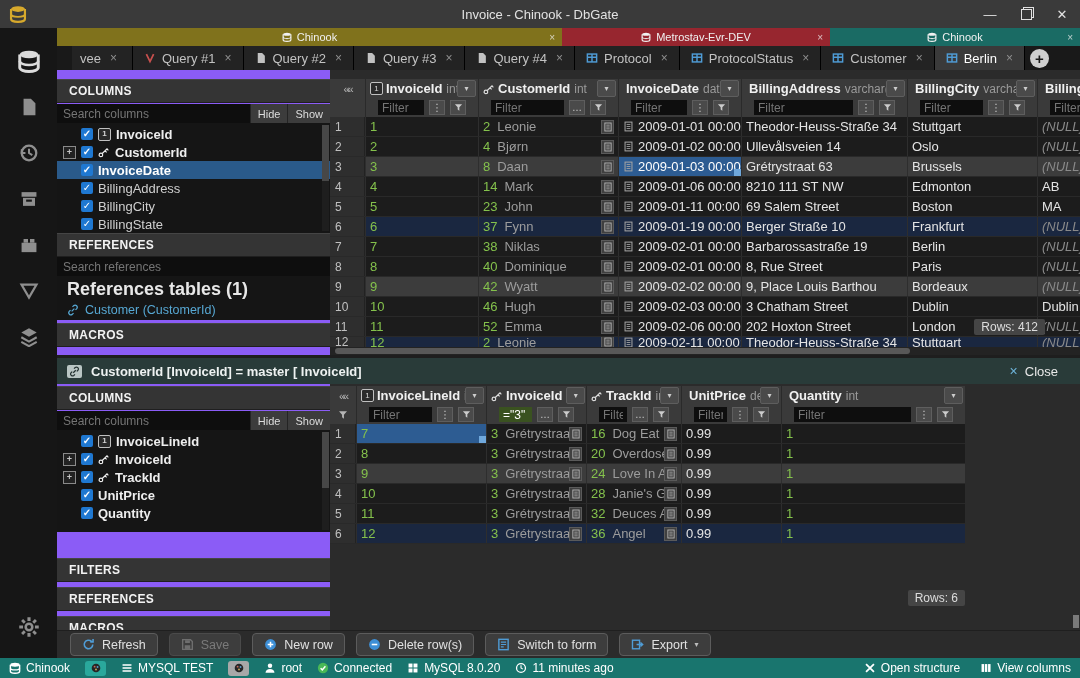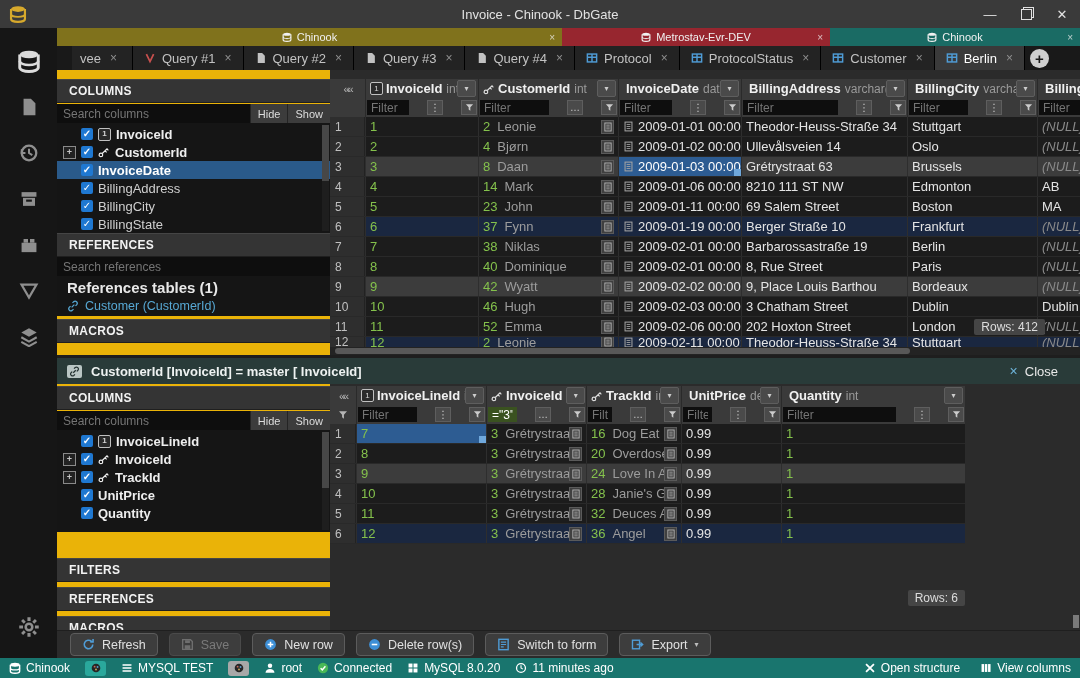--- a/index.html
+++ b/index.html
@@ -23,21 +23,21 @@
   .tab.active{background:#3a3a3a;color:#fff;}
   .tab .tx{color:#8f8f8f;font-size:12px;margin-left:3px;}
   .tab.clipped{width:44px;padding:0 8px;overflow:hidden;margin-left:15px;}
   .add-tab{align-self:center;margin-left:5px;width:19px;height:19px;border-radius:50%;background:#cfcfcf;color:#1a1a1a;display:flex;align-items:center;justify-content:center;font-size:15px;font-weight:bold;line-height:1;}
   
   .iconbar{position:absolute;top:28px;left:0;width:57px;bottom:20px;background:#161616;display:flex;flex-direction:column;align-items:center;padding-top:10px;box-sizing:border-box;z-index:7;}
   .side-ic{height:46px;width:100%;display:flex;align-items:center;justify-content:center;color:#8f8f8f;}
   .side-ic.active{color:#dcdcdc;}
   .side-ic.bottom{margin-top:auto;margin-bottom:8px;}
   
-  .content{position:absolute;top:70px;left:57px;right:0;bottom:48px;background:#eab308;}
+  .content{position:absolute;top:70px;left:57px;right:0;bottom:48px;background:#8b5cf6;}
   .panelTL{position:absolute;top:0;left:0;width:273px;height:285px;overflow:hidden;}
   .panelBL{position:absolute;top:314px;left:0;width:273px;height:246px;overflow:hidden;}
   .gridT{position:absolute;top:0;left:273px;right:0;height:285px;overflow:hidden;padding-top:9px;box-sizing:border-box;background:#2b2b2b;}
   .gridB{position:absolute;top:314px;left:273px;right:0;height:246px;overflow:hidden;padding-top:2px;box-sizing:border-box;background:#2b2b2b;}
   .detailbar{position:absolute;top:285px;left:0;right:0;height:29px;background:#293b39;border-top:3px solid #1e1e1e;box-sizing:border-box;display:flex;align-items:center;padding:0 10px;gap:9px;}
   .linkbox{width:15px;height:13px;background:#b9c6c4;border-radius:2px;display:flex;align-items:center;justify-content:center;color:#22302f;}
   .dtext{font-weight:bold;font-size:13px;color:#eef2f1;white-space:nowrap;}
   .close-detail{margin-left:auto;display:flex;align-items:center;gap:7px;font-size:13px;color:#e8e8e8;margin-right:12px;}
   .close-detail .cx{color:#6db3d8;font-size:14px;}
   
@@ -51,33 +51,33 @@
   .citem{height:18px;display:flex;align-items:center;font-size:13px;color:#cfcfcf;padding-left:6px;gap:5px;white-space:nowrap;}
   .citem.bold{font-weight:bold;color:#eee;}
   .citem.selected{background:#2a5a8a;color:#fff;}
   .expslot{width:13px;display:flex;align-items:center;justify-content:center;flex:none;}
   .exp{width:11px;height:11px;border:1px solid #8a8a8a;color:#c5c5c5;font-size:9px;display:flex;align-items:center;justify-content:center;line-height:1;background:#222;}
   .checkbox{width:12px;height:12px;background:#1f78d1;border-radius:2px;color:#fff;font-size:10px;display:flex;align-items:center;justify-content:center;line-height:1;flex:none;}
   .pkic{width:11px;height:11px;border:1px solid #c0c0c0;border-radius:2px;font-size:8px;color:#d5d5d5;display:flex;align-items:center;justify-content:center;line-height:1;flex:none;background:#2a2a2a;}
   .vscroll{position:absolute;right:1px;top:2px;bottom:2px;width:7px;background:#1e1e1e;}
   .vthumb{width:100%;height:56px;background:#474747;}
   .refbody{background:#151515;}
-  .reflabel{font-weight:bold;font-size:15px;color:#e8e8e8;padding:3px 10px 1px;}
+  .reflabel{font-weight:bold;font-size:18px;color:#e8e8e8;padding:3px 10px 1px;}
   .reflink{display:flex;align-items:center;gap:6px;color:#57a8d4;font-size:12.5px;padding:2px 10px 3px;}
   .gap26{height:26px;} .gap5{height:5px;}
   
   .gwrap{position:relative;}
   .ghead,.gfilter{display:flex;height:19px;background:#3a3a3a;}
   .gh-corner{display:flex;align-items:center;justify-content:center;color:#b5b5b5;font-size:11px;letter-spacing:-2px;flex:none;}
   .gh-cell{display:flex;align-items:center;border-left:1px solid #2a2a2a;padding-left:4px;box-sizing:border-box;flex:none;overflow:hidden;}
   .gh-name{font-weight:bold;color:#f0f0f0;margin:0 4px 0 3px;font-size:13px;white-space:nowrap;}
   .gh-type{color:#9a9a9a;font-size:12px;white-space:nowrap;overflow:hidden;flex:1;}
   .gh-chev{width:17px;height:15px;background:#4a4a4a;border:1px solid #5e5e5e;border-radius:2px;margin-right:2px;display:flex;align-items:center;justify-content:center;color:#ccc;font-size:8px;flex:none;}
   .gf-corner{display:flex;align-items:center;justify-content:center;flex:none;color:#b5b5b5;}
-  .gf-cell{display:flex;align-items:center;border-left:1px solid #2a2a2a;padding:2px 1px;box-sizing:border-box;gap:18px;flex:none;}
+  .gf-cell{display:flex;align-items:center;border-left:1px solid #2a2a2a;padding:2px 12px;box-sizing:border-box;gap:5px;flex:none;}
   .gf-input{flex:1;min-width:0;height:15px;background:#0e0e0e;border:0;outline:0;color:#bbb;font-size:12px;padding:0 4px;font-family:"Liberation Sans",sans-serif;box-sizing:border-box;}
   .gf-input::placeholder{color:#757575;}
   .gf-input.active{background:#3a5220;color:#fff;}
   .gf-btn{width:16px;height:15px;background:#4a4a4a;border:1px solid #5e5e5e;box-sizing:border-box;display:flex;align-items:center;justify-content:center;color:#ccc;font-size:10px;line-height:1;flex:none;}
   .grow{display:flex;height:20px;background:#1c1c1c;border-bottom:1px solid #292929;box-sizing:border-box;}
   .grow.gray{background:#3c3c3c;}
   .grow.navy{background:#1a2740;}
   .grow.partial{height:10px;overflow:hidden;border-bottom:none;}
   .gnum{background:#2e2e2e;color:#c0c0c0;font-size:12px;display:flex;align-items:center;padding-left:5px;box-sizing:border-box;border-right:1px solid #222;flex:none;}
   .gcell{position:relative;display:flex;align-items:center;border-left:1px solid #2e2e2e;padding:0 4px;box-sizing:border-box;overflow:hidden;white-space:nowrap;font-size:13px;color:#e4e4e4;flex:none;}

